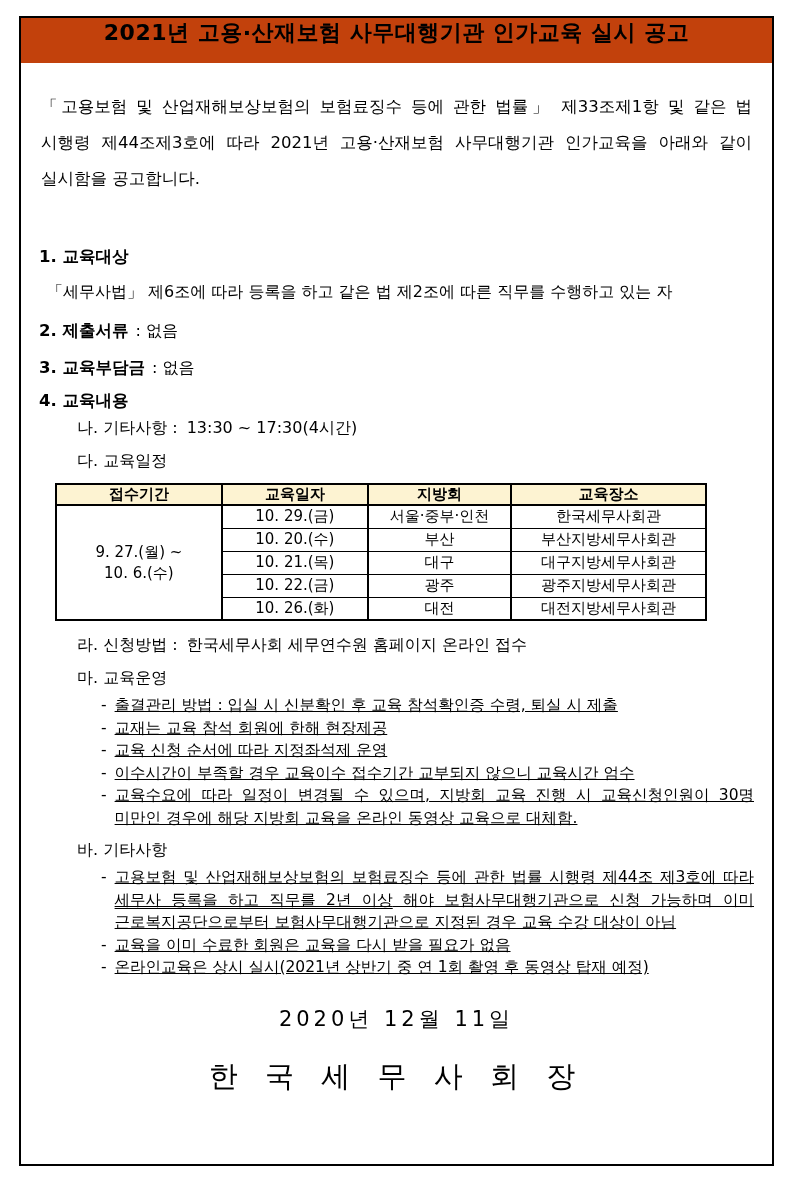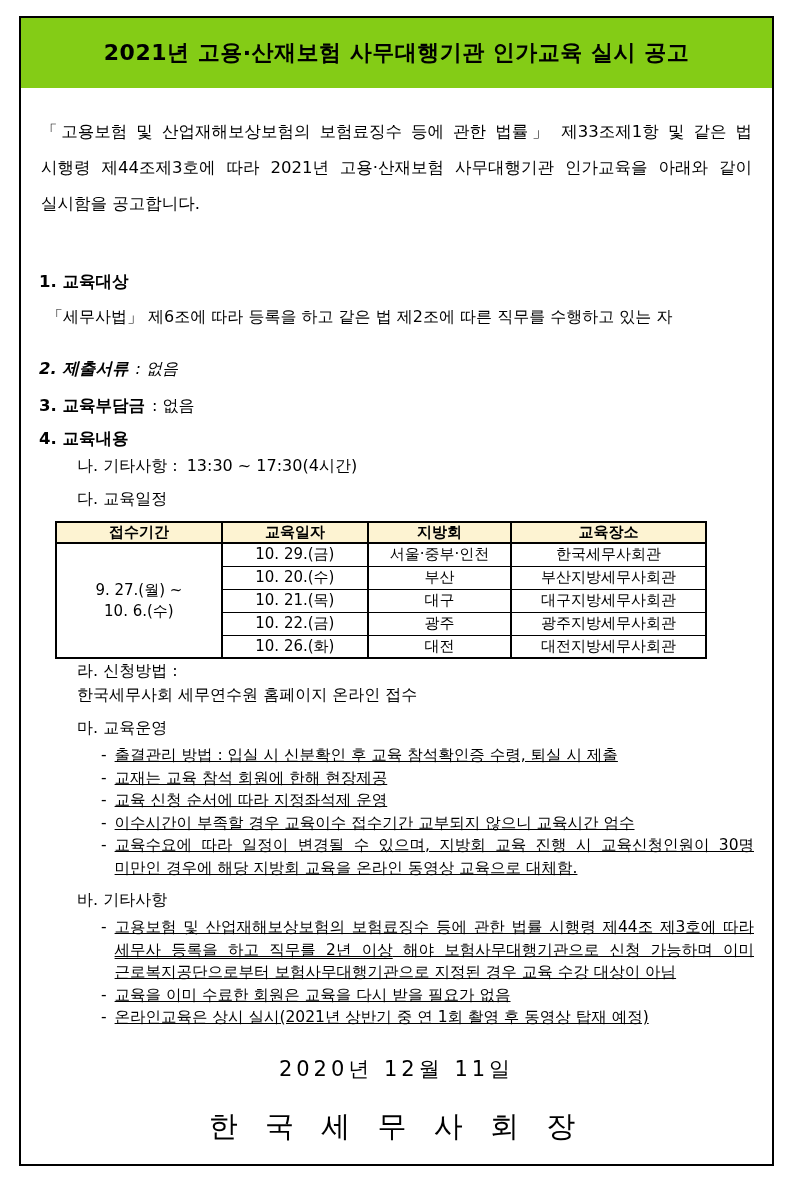--- a/index.html
+++ b/index.html
@@ -13,23 +13,23 @@
   }
   .sheet {
     position: absolute;
     left: 19px; top: 16px;
     width: 755px; height: 1150px;
     border: 2.5px solid #000000;
     background: #ffffff;
     overflow: hidden;
   }
   .banner {
-    background: #84cc16;
-    height: 70px;
-    display: flex; align-items: center; justify-content: center;
+    background: #c2410c;
+    height: 45px;
+    display: flex; justify-content: center;
     font-size: 22px; font-weight: bold; letter-spacing: 0.5px;
   }
   .content { padding: 0 18px; }
   .intro {
     margin: 26px 2px 0 2px;
     font-size: 16.5px;
     line-height: 36px;
     text-align: justify;
     word-break: keep-all;
   }
@@ -38,21 +38,21 @@
     font-size: 16.5px;
     line-height: 20px;
   }
   .s1 { margin-top: 50px; }
   .s1-body {
     margin-top: 15px;
     padding-left: 8px;
     font-size: 16px; line-height: 20px;
     word-break: keep-all;
   }
-  .s2 { margin-top: 32px; font-style: italic; }
+  .s2 { margin-top: 19px; }
   .s3 { margin-top: 17px; }
   .s4 { margin-top: 13px; }
   .inline-value { font-weight: normal; font-size: 16px; margin-left: 7px; }
   .sub-item {
     margin-left: 38px;
     font-size: 16px;
     line-height: 33px;
     word-break: keep-all;
   }
   .sub-flex { display: flex; }
@@ -79,21 +79,21 @@
     height: 19px;
     font-weight: bold;
     border-bottom-width: 2px;
   }
   table.schedule td { height: 23px; }
   td.period-cell { line-height: 21px; font-size: 15px; border-radius: 20px; }
   .col-period { width: 25.5%; }
   .col-date   { width: 22.5%; }
   .col-region { width: 22%;   }
   .col-venue  { width: 30%;   }
-  .ra { margin-top: 0; line-height: 24px; flex-direction: column; }
+  .ra { margin-top: 12px; line-height: 24px; }
   .ma-heading, .ba-heading { margin-left: 38px; font-size: 16px; line-height: 24px; margin-top: 9px; }
   .bullets { margin-left: 62px; margin-top: 4px; }
   .bullet {
     display: flex;
     font-size: 15.5px;
     line-height: 22.5px;
     word-break: keep-all;
   }
   .bullet .dash { flex: 0 0 auto; margin-right: 8px; }
   .bullet .b-text { flex: 1; text-align: justify; text-decoration: underline; }

